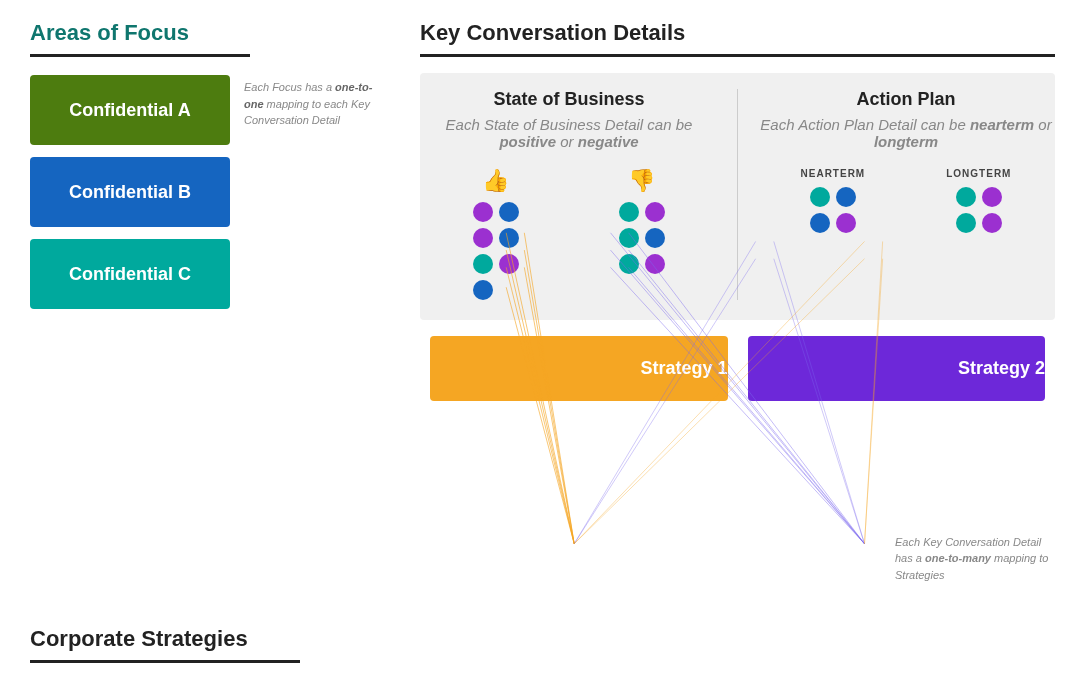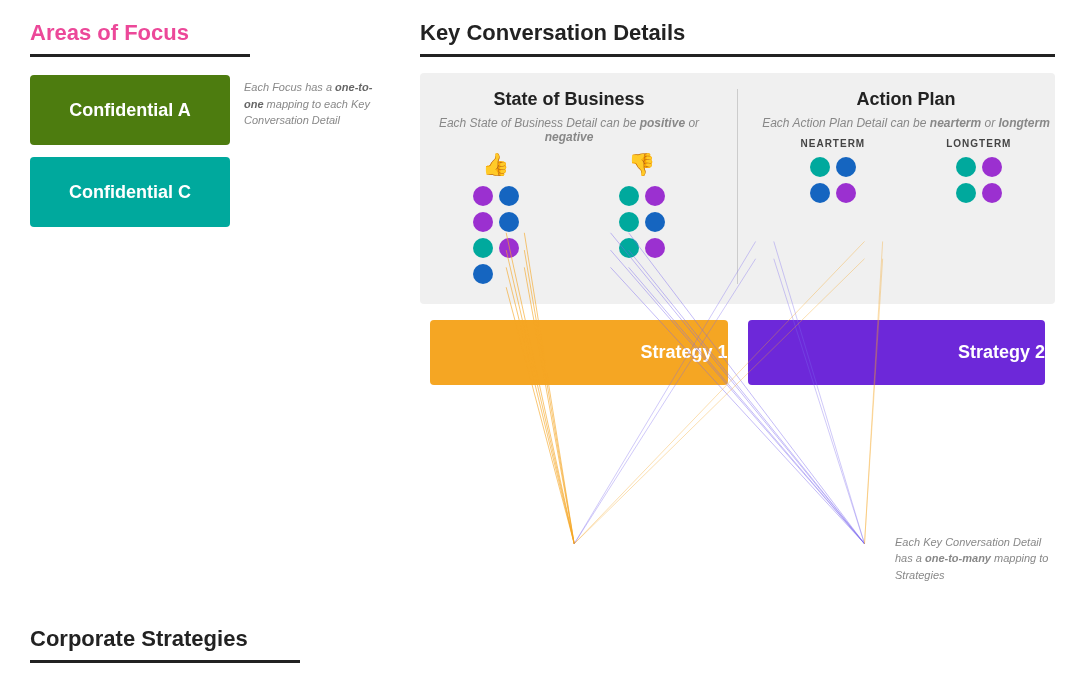--- a/index.html
+++ b/index.html
@@ -29,21 +29,21 @@
     }
 
     .left-panel-top {
       display: flex;
       flex-direction: column;
     }
 
     .section-title {
       font-size: 22px;
       font-weight: 700;
-      color: #ec4899;
+      color: #0f766e;
       margin-bottom: 8px;
     }
 
     .title-underline {
       width: 220px;
       height: 3px;
       background: #222;
       margin-bottom: 18px;
     }
 
@@ -142,24 +142,24 @@
 
     .subsection-title {
       font-size: 18px;
       font-weight: 600;
       color: #222;
       text-align: center;
       margin-bottom: 6px;
     }
 
     .subsection-subtitle {
-      font-size: 12px;
+      font-size: 15px;
       color: #888;
       text-align: center;
-      margin-bottom: 8px;
+      margin-bottom: 18px;
       font-style: italic;
     }
     .subsection-subtitle strong {
       font-weight: 700;
       font-style: italic;
     }
 
     .divider-vert {
       width: 1px;
       background: #ccc;
@@ -298,20 +298,25 @@
 
       <div class="focus-area-row">
         <div class="focus-box focus-box-a">
           <span>Confidential A</span>
         </div>
         <div class="annotation-text">
           Each Focus has a <strong>one-to-one</strong> mapping to each Key Conversation Detail
         </div>
       </div>
 
+      <div class="focus-area-row">
+        <div class="focus-box focus-box-b">
+          <span>Confidential B</span>
+        </div>
+      </div>
 
       <div class="focus-area-row">
         <div class="focus-box focus-box-c">
           <span>Confidential C</span>
         </div>
       </div>
     </div>
 
     <div class="bottom-left">
       <div class="corp-strategies-title">Corporate Strategies</div>

